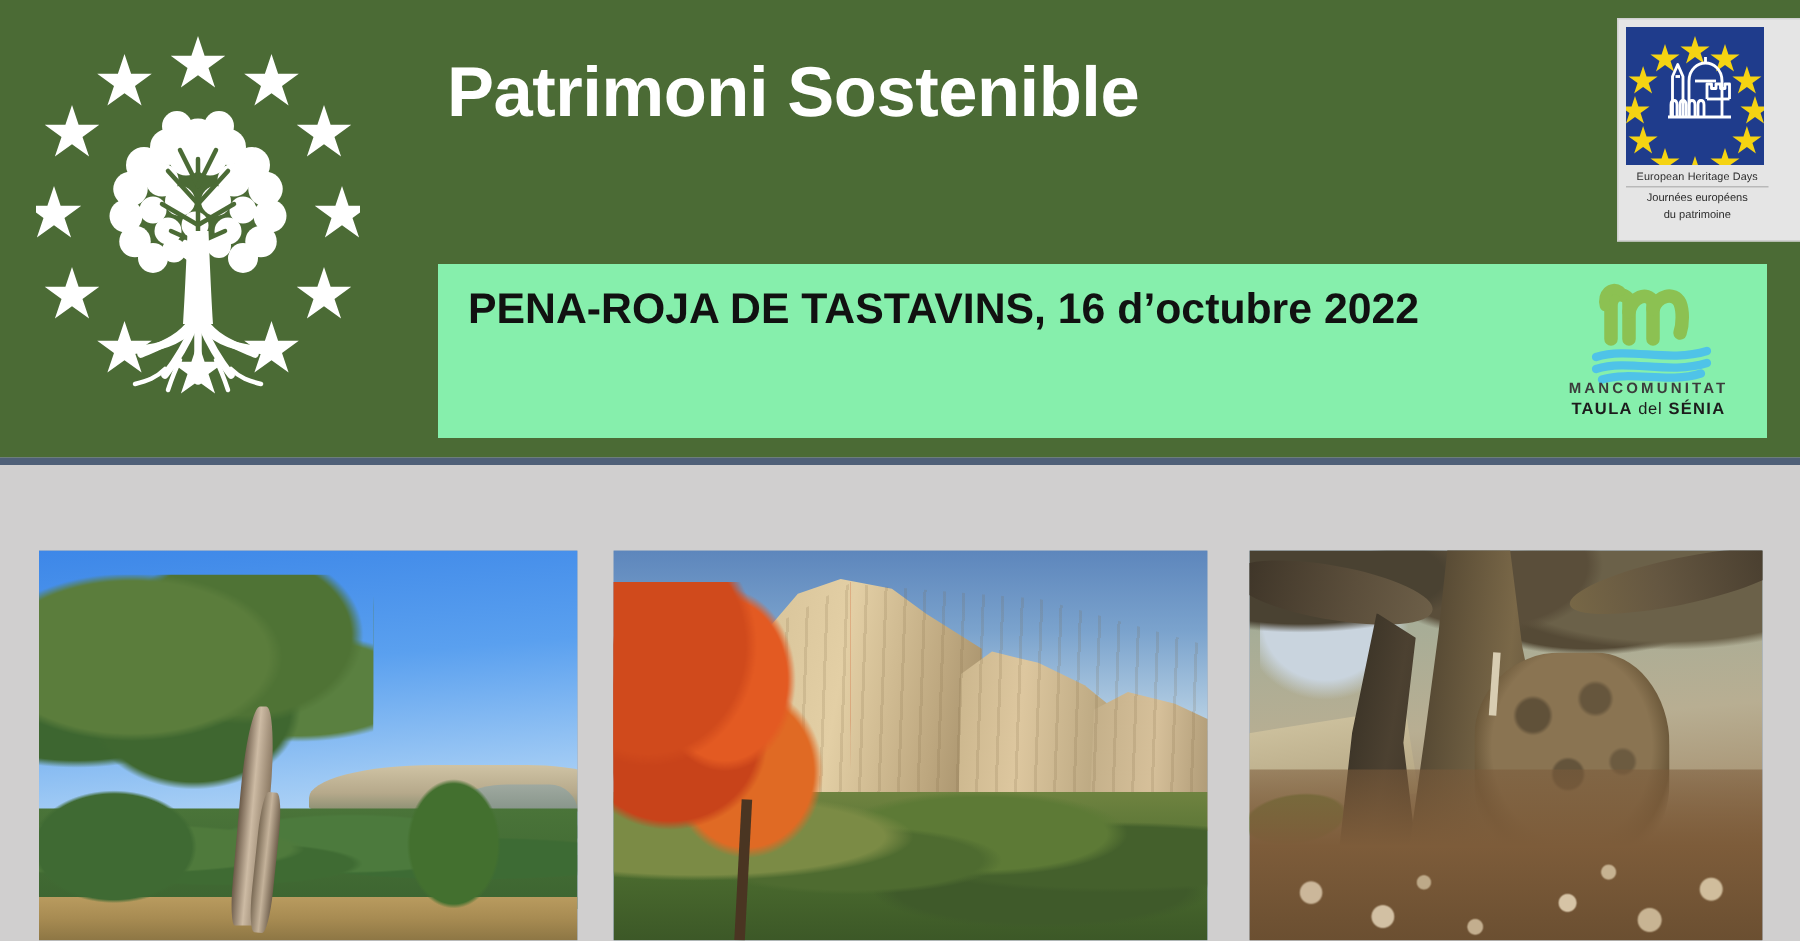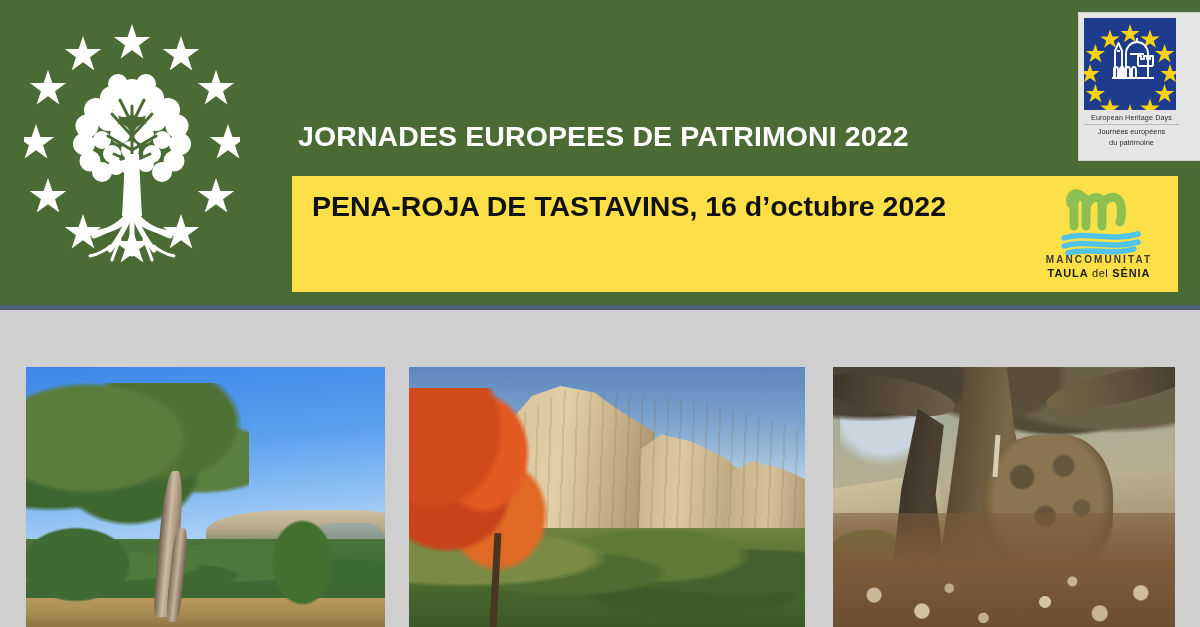--- a/index.html
+++ b/index.html
@@ -64,21 +64,21 @@
     font-weight: bold;
     letter-spacing: 0.1px;
     white-space: nowrap;
   }
 
   
   .info-box {
     position: absolute;
     left: 292px; top: 176px;
     width: 886px; height: 116px;
-    background: #fde047;
+    background: #86efac;
     box-sizing: border-box;
   }
   .info-line1 {
     position: absolute;
     left: 20px; top: 14px;
     color: #111111;
     font-size: 28.5px;
     font-weight: bold;
     white-space: nowrap;
   }
@@ -455,21 +455,21 @@
           <g stroke="#ffffff" stroke-width="3" fill="none" stroke-linecap="round">
             <path d="M86 232 C80 238, 74 240, 66 242"></path>
             <path d="M130 232 C136 238, 142 240, 150 242"></path>
             <path d="M96 226 C92 234, 90 240, 88 246"></path>
             <path d="M120 226 C124 234, 126 240, 128 246"></path>
           </g>
         </g>
       </svg>
     </div>
 
-    <div class="title-sub">JORNADES EUROPEES DE PATRIMONI 2022</div>
+    <div class="title-main">Patrimoni Sostenible</div>
 
     <div class="ehd-logo">
       <div class="ehd-flag">
         <svg viewBox="0 0 92 92" aria-hidden="true">
           <g fill="#f5d312">
             <polygon points="46,6 48.3,13 55.7,13 49.7,17.3 52,24.3 46,20 40,24.3 42.3,17.3 36.3,13 43.7,13"></polygon>
             <polygon points="66,11.4 68.3,18.4 75.7,18.4 69.7,22.7 72,29.7 66,25.4 60,29.7 62.3,22.7 56.3,18.4 63.7,18.4"></polygon>
             <polygon points="80.6,26 82.9,33 90.3,33 84.3,37.3 86.6,44.3 80.6,40 74.6,44.3 76.9,37.3 70.9,33 78.3,33"></polygon>
             <polygon points="86,46 88.3,53 95.7,53 89.7,57.3 92,64.3 86,60 80,64.3 82.3,57.3 76.3,53 83.7,53"></polygon>
             <polygon points="80.6,66 82.9,73 90.3,73 84.3,77.3 86.6,84.3 80.6,80 74.6,84.3 76.9,77.3 70.9,73 78.3,73"></polygon>

